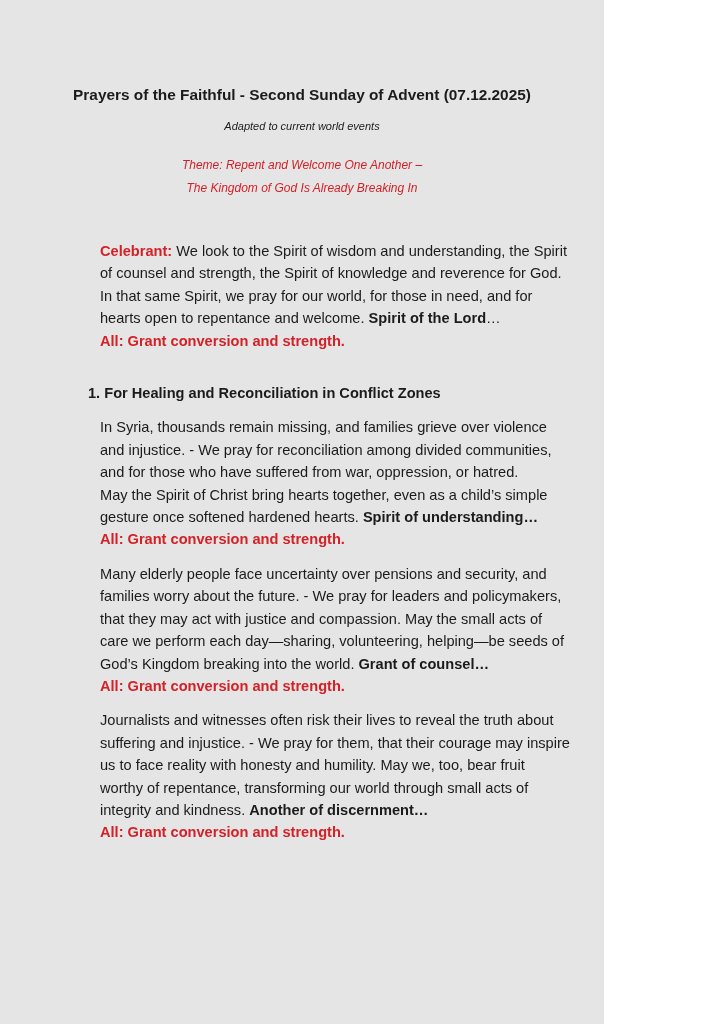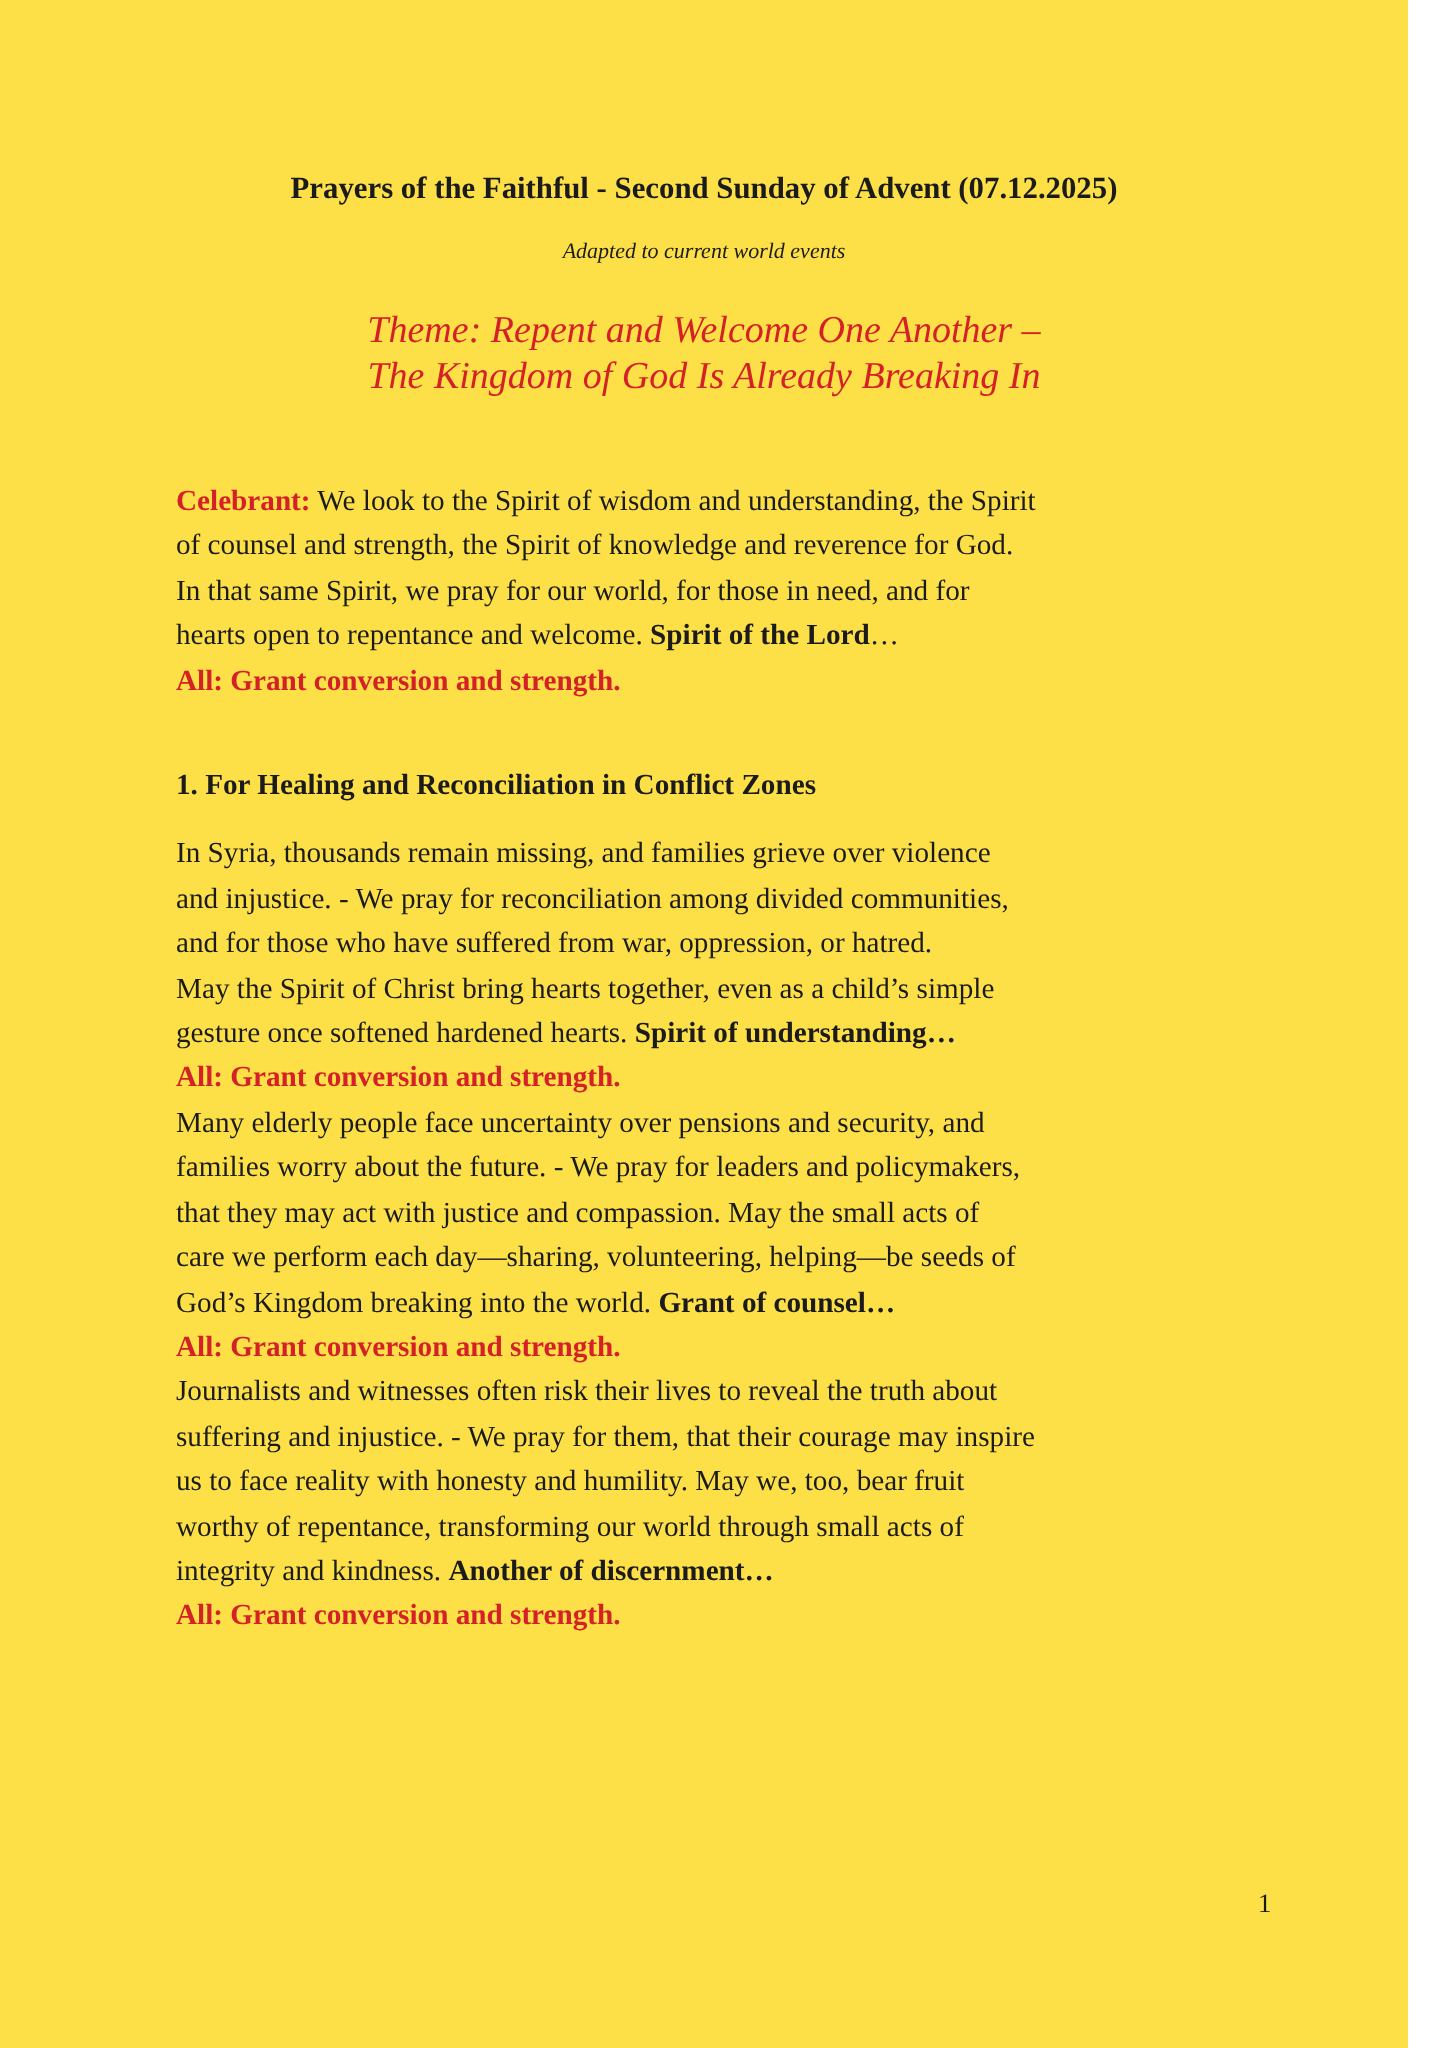--- a/index.html
+++ b/index.html
@@ -1,28 +1,28 @@
 <!DOCTYPE html>
 <html style="--red: #d42127;"><head>
 <meta charset="utf-8">
 <style>
   html, body { margin: 0; padding: 0; background: #ffffff; }
   .page {
-    width: 704px; height: 1024px; position: relative; overflow: hidden;
-    background: #fde047;
-    font-family: Liberation Serif, serif;
+    width: 604px; height: 1024px; position: relative; overflow: hidden;
+    background: #e5e5e5;
+    font-family: Liberation Sans, sans-serif;
     color: #1b1b1b;
   }
   .doc-header { padding-top: 83px; text-align: center; }
   .doc-title { margin: 0; font-size: 15.4px; line-height: 23px; font-weight: 700; }
   .doc-subtitle { margin: 9px 0 0; font-size: 11px; line-height: 23px; font-style: italic; font-weight: 400; }
-  .doc-theme { margin: 16px 0 0; font-size: 19px; line-height: 23px; font-style: italic; color: var(--red, #d42127); }
+  .doc-theme { margin: 16px 0 0; font-size: 12px; line-height: 23px; font-style: italic; color: var(--red, #d42127); }
   .doc-theme .theme-line { display: block; }
   .doc-body { margin: 40px 0 0 88px; width: 600px; text-align: left; }
-  .para { margin: 0; font-size: 14.6px; line-height: 22.4px; white-space: pre-wrap; }
+  .para { margin: 12px; font-size: 14.6px; line-height: 22.4px; white-space: pre-wrap; }
   .petition-heading { margin: 30px 0 12px; font-size: 14.6px; line-height: 22.4px; font-weight: 700; }
   .bold { font-weight: 700; }
   .red { color: var(--red, #d42127); }
   .response { display: block; font-weight: 700; color: var(--red, #d42127); }
   .page-number { position: absolute; top: 944px; left: 629px; font-size: 13.3px; line-height: 15px; color: #1b1b1b; }
 </style>
 </head>
 <body>
 
 <div class="page">

